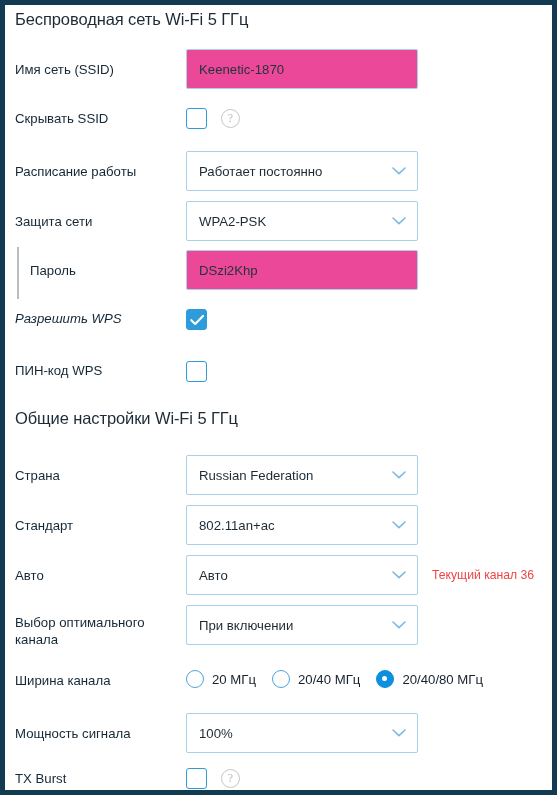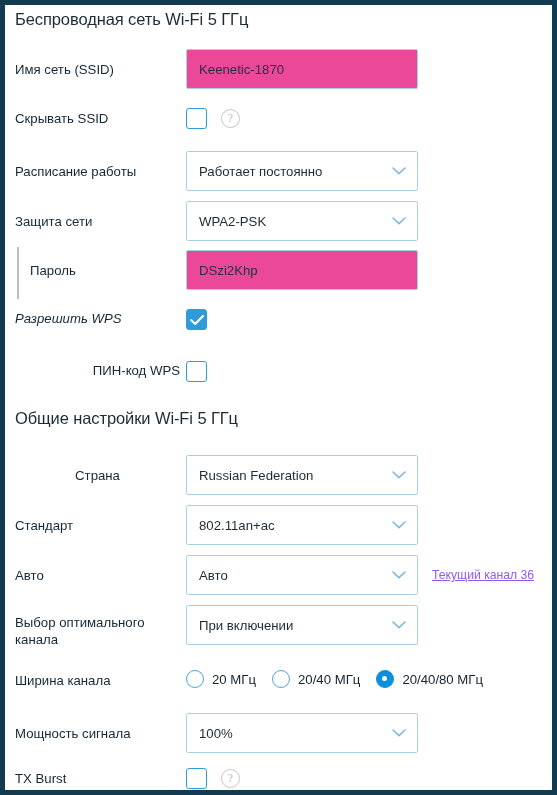--- a/index.html
+++ b/index.html
@@ -160,23 +160,22 @@
     position: absolute;
     left: 12px;
     width: 2px;
     background: #b9bdc0;
   }
   .nested .label { left: 25px; }
 
   .side-note {
     position: absolute;
     font-size: 12.2px;
-    color: #8b5cf6;
+    color: #ef4444;
     white-space: nowrap;
-    text-decoration: underline;
   }
 </style>
 </head>
 <body>
 
 <div class="window">
   <div class="inner">
 
     <div class="section-title" id="title-wifi">Беспроводная сеть Wi-Fi 5 ГГц</div>
 
@@ -233,31 +232,31 @@
       <div class="label" style="top:6px;">Разрешить WPS</div>
       <div class="ctl" style="top:4px;">
         <span class="cbx checked">
           <svg width="15" height="13" viewBox="0 0 15 13">
             <path d="M1.3 6.2 L5.2 10 L13 1.9" fill="none" stroke="#ffffff" stroke-width="2.1" stroke-linecap="round" stroke-linejoin="round"></path>
           </svg>
         </span>
       </div>
     </div>
 
-    <div class="row" style="top:352px;text-align:right;">
+    <div class="row" style="top:352px;">
       <div class="label" style="top:6px;">ПИН-код WPS</div>
       <div class="ctl" style="top:4px;">
         <span class="cbx"></span>
       </div>
     </div>
 
     <div class="section-title" id="title-common">Общие настройки Wi-Fi 5 ГГц</div>
 
     <div class="row" style="top:450px;">
-      <div class="label" style="top:13px;text-align:center;">Страна</div>
+      <div class="label" style="top:13px;">Страна</div>
       <div class="ctl" style="top:0;">
         <div class="sel">
           <span>Russian Federation</span>
           <svg class="chev" viewBox="0 0 14 9">
             <path d="M1 1.5 L7 7.2 L13 1.5" fill="none" stroke="#7db8e0" stroke-width="1.6" stroke-linecap="round" stroke-linejoin="round"></path>
           </svg>
         </div>
       </div>
     </div>
 

